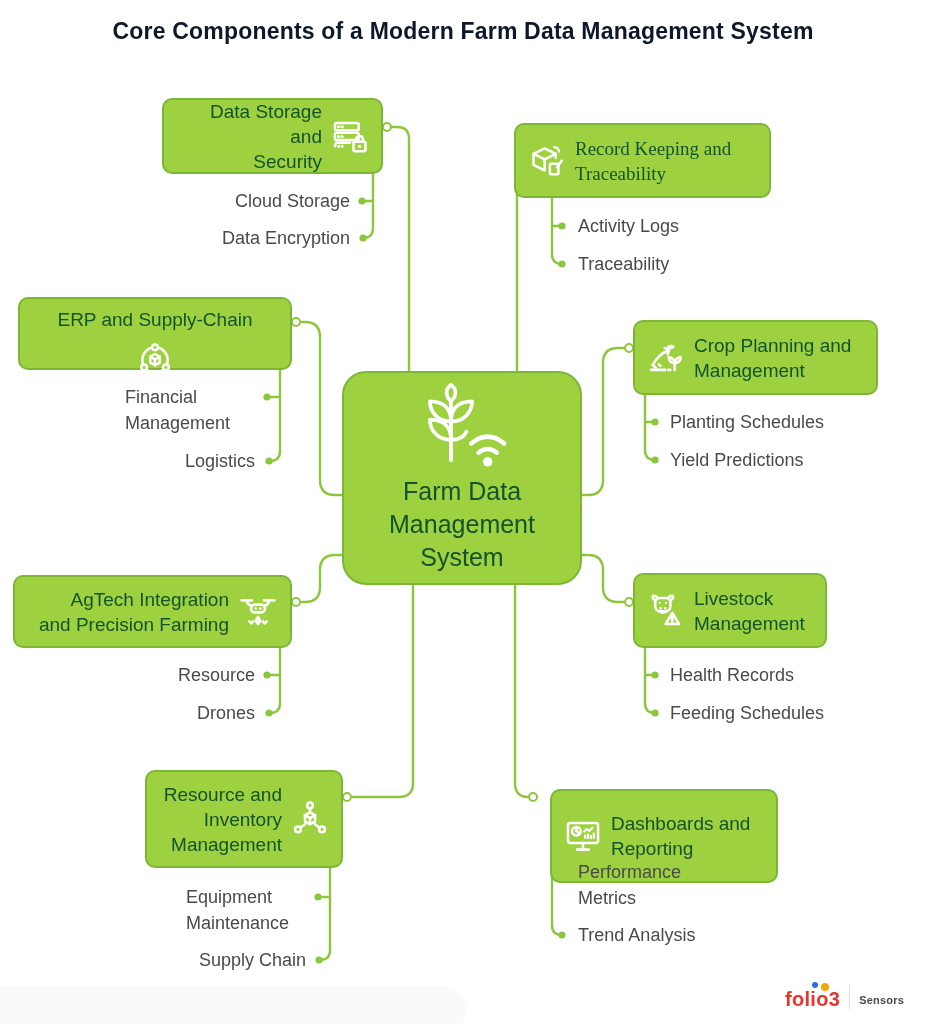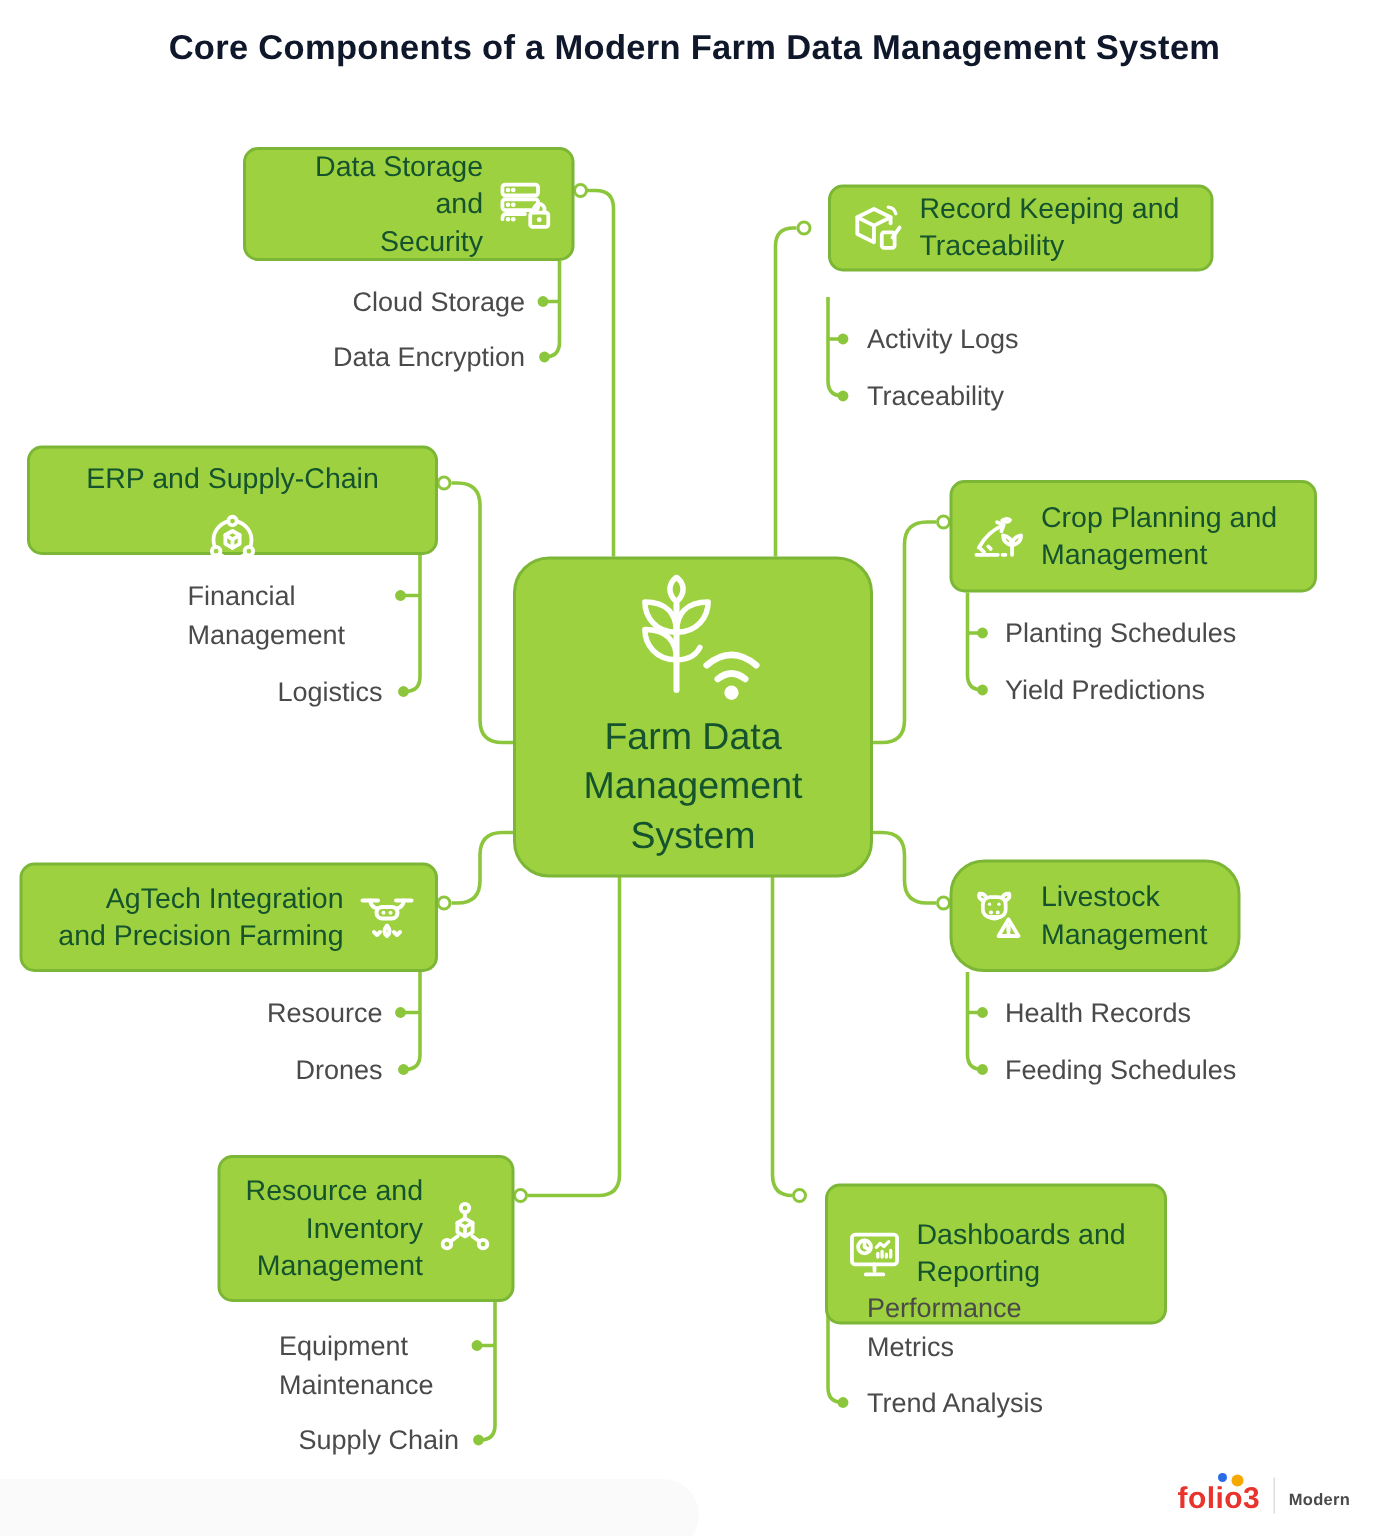--- a/index.html
+++ b/index.html
@@ -121,21 +121,21 @@
       <path d="M2.5 18.4 q0-2.2 1.5-2.2 h8"></path>
       <path d="M4.8 6.1 h.1 M7 6.1 h.1 M4.8 12.3 h.1 M7 12.3 h.1 M4.8 18.4 h.1 M7 18.4 h.1" stroke-width="1.9"></path>
       <rect x="14.2" y="15.6" width="7.6" height="6" rx="1"></rect>
       <path d="M15.8 15.6 v-1.4 a2.2 2.2 0 0 1 4.4 0 v1.4"></path>
       <circle cx="18" cy="18.6" r="1" fill="#fff" stroke="none"></circle>
     </svg>
   </div>
   <div class="sub r" style="right:576px;top:188px;">Cloud Storage</div>
   <div class="sub r" style="right:576px;top:225px;">Data Encryption</div>
 
-  <div class="node t-left" style="left:552px;top:123px;width:257px;height:58px;">
+  <div class="node t-left" style="left:514px;top:123px;width:257px;height:75px;font-family:Liberation Serif, serif;">
     <svg class="ic" width="38" height="38" viewBox="0 0 24 24">
       <path d="M3.5 7.5 L10.5 4 L17.5 7.5 L10.5 11 Z"></path>
       <path d="M3.5 7.5 V14.5 L10.5 18 V11"></path>
       <path d="M17.5 7.5 V10"></path>
       <path d="M16.5 3.2 q2.6 .2 3.2 2.8" stroke-width="1.4"></path>
       <rect x="13.8" y="13.8" width="5.4" height="6.6" rx="1"></rect>
       <path d="M21.3 11.8 l-3 4.2"></path>
     </svg>
     <div class="txt">
       <span>Record Keeping and</span>
@@ -190,21 +190,21 @@
       <rect x="7.8" y="7.6" width="8.4" height="4.6" rx="2.3"></rect>
       <circle cx="10.6" cy="9.9" r=".8" fill="#fff" stroke="none"></circle>
       <circle cx="13.4" cy="9.9" r=".8" fill="#fff" stroke="none"></circle>
       <path d="M12 15 q-2 2.4 0 4.2 q2-1.8 0-4.2 z"></path>
       <path d="M6.8 17.6 l1.2 1.2 1.2-1.2 M14.8 17.6 l1.2 1.2 1.2-1.2"></path>
     </svg>
   </div>
   <div class="sub r" style="right:671px;top:662px;">Resource</div>
   <div class="sub r" style="right:671px;top:700px;">Drones</div>
 
-  <div class="node t-left" style="left:633px;top:573px;width:194px;height:75px;border-radius:23px;">
+  <div class="node t-left" style="left:633px;top:573px;width:194px;height:75px;">
     <svg class="ic" width="38" height="38" viewBox="0 0 24 24">
       <path d="M5 5.2 q-2-1.2 -1.2-2.8 q2-.2 2.8 1.6 M15 5.2 q2-1.2 1.2-2.8 q-2-.2 -2.8 1.6"></path>
       <rect x="5.2" y="3.8" width="9.6" height="8.4" rx="3"></rect>
       <circle cx="8" cy="6.8" r=".7" fill="#fff" stroke="none"></circle>
       <circle cx="12" cy="6.8" r=".7" fill="#fff" stroke="none"></circle>
       <path d="M7.6 12.2 q2.4 1.4 4.8 0 M8.6 10.3 h.1 M11.4 10.3 h.1"></path>
       <path d="M16 13.2 l4.2 7 h-8.4 z"></path>
       <path d="M16 15.8 v2.2 M16 19.3 v.1" stroke-width="1.8"></path>
     </svg>
     <div class="txt">
@@ -252,16 +252,16 @@
 
   <div class="corner-blob"></div>
 
   <div class="logo">
     <div class="brand">
       <span class="b-dot"></span>
       <span class="y-dot"></span>
       <span>folio3</span>
     </div>
     <div class="sep"></div>
-    <div class="division">Modern</div>
+    <div class="division">Sensors</div>
   </div>
 
 </div>
 
 </body></html>

